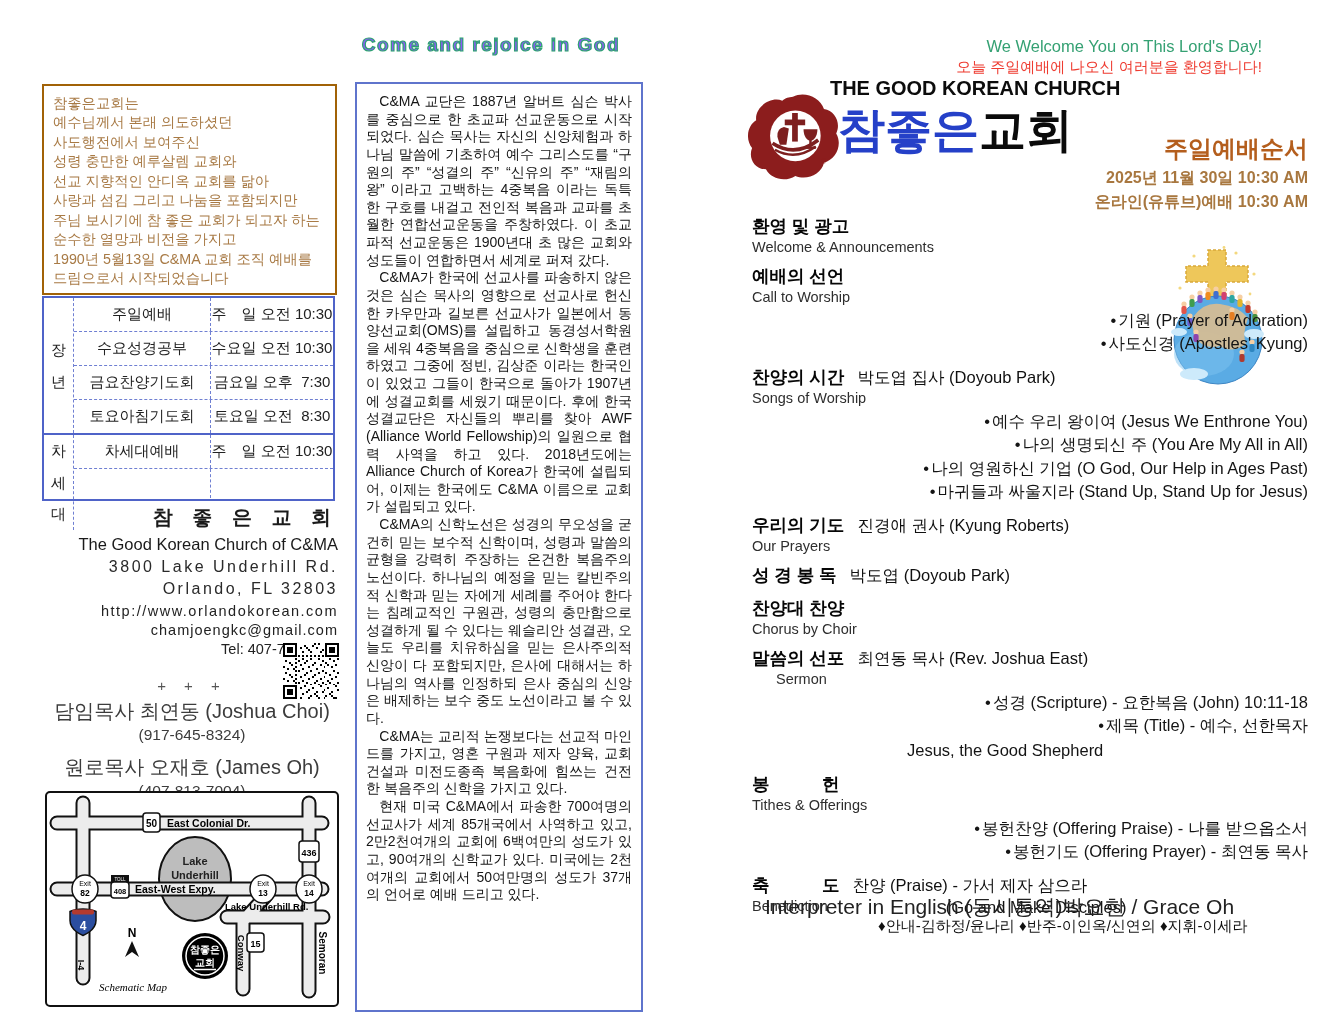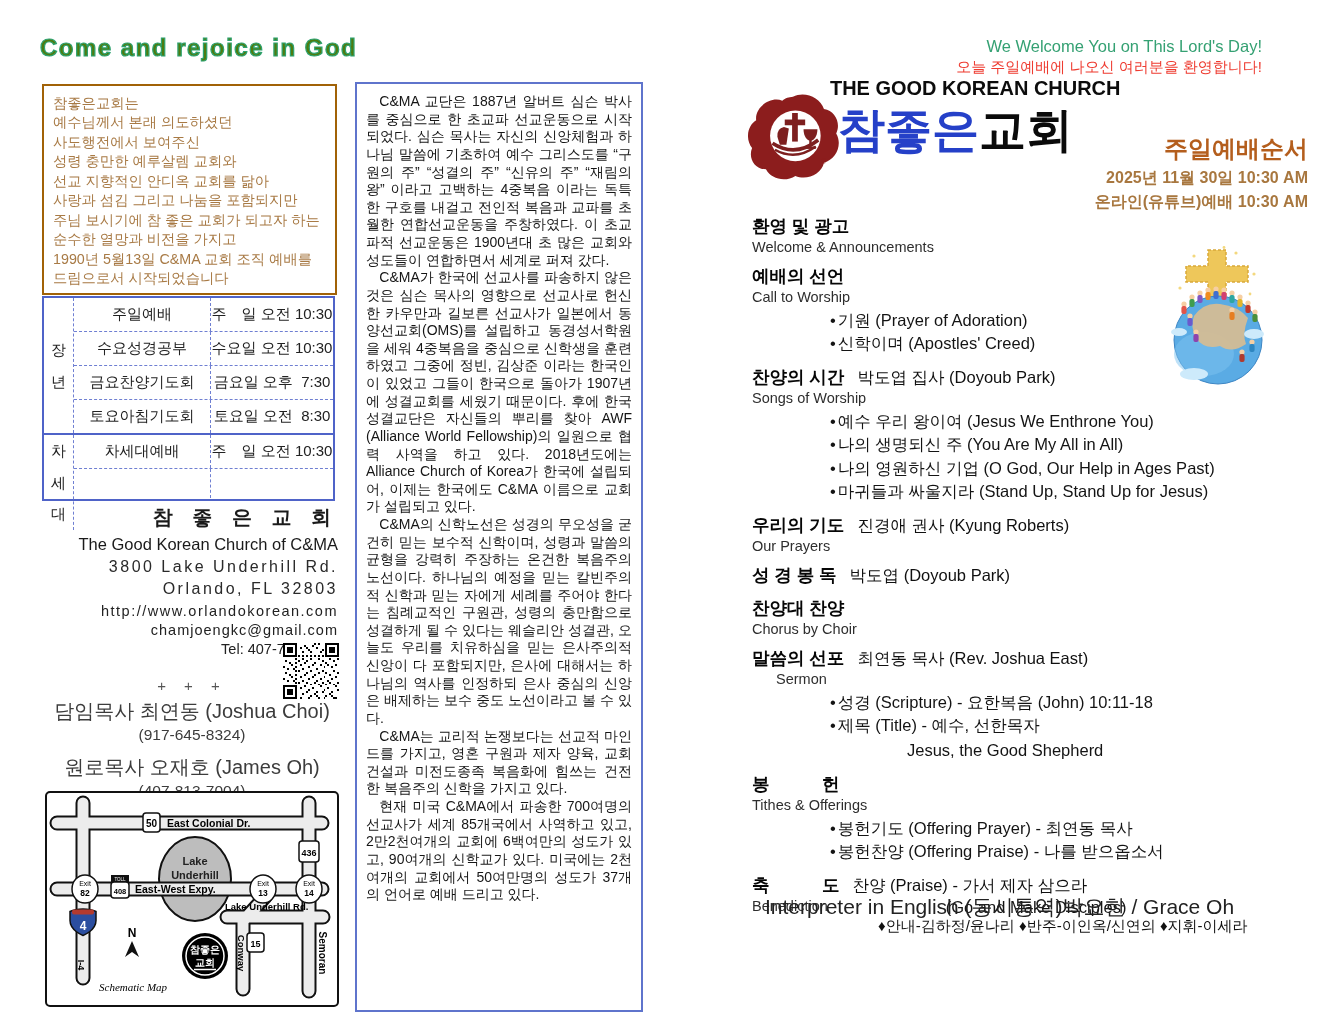--- a/index.html
+++ b/index.html
@@ -4,23 +4,23 @@
 <style>
   html,body{margin:0;padding:0;}
   body{
     width:1320px;height:1020px;position:relative;background:#ffffff;
     font-family:"Liberation Sans", sans-serif;color:#111;overflow:hidden;
   }
   .abs{position:absolute;}
 
   
   .motto{
-    left:40px;top:34px;width:580px;text-align:left;
-    font-size:24px;font-weight:bold;letter-spacing:1.5px;
-    color:#4d7c0f;-webkit-text-stroke:1.2px #2da270;
+    left:40px;top:34px;width:580px;text-align:right;
+    font-size:19px;font-weight:bold;letter-spacing:1.5px;
+    color:#8b5cf6;-webkit-text-stroke:1.2px #2da270;
   }
   .intro-box{
     left:42px;top:84px;width:274px;height:193px;
     border:2px solid #a16207;padding:8px 8px 6px 9px;
     color:#a87a45;font-size:14.3px;line-height:1.36;
   }
   .intro-box div{white-space:nowrap;}
 
   .schedule{
     left:42px;top:296px;width:289px;height:201px;
@@ -88,21 +88,21 @@
   .order-title{font-size:24px;font-weight:bold;color:#b45e1d;}
   .order-date{font-size:16px;font-weight:bold;color:#a8773f;line-height:1.3;margin-top:3px;}
 
   .worship{left:752px;top:214px;width:556px;}
   .item{margin-bottom:9px;}
   .item-head{font-size:17.5px;font-weight:bold;color:#060606;}
   .person{font-weight:normal;font-size:16.5px;margin-left:13px;color:#101010;}
   .item-en{font-size:14.5px;color:#2e2e2e;margin-top:1px;}
   .item-en.indent{margin-left:24px;}
   .bullets{margin:4px 0 2px 78px;padding:0;list-style:none;}
-  .bullets li{font-size:16.5px;color:#141414;line-height:1.42;}
+  .bullets li{font-size:16.5px;color:#141414;line-height:1.42;text-align:right;}
   .bullets li::before{content:"•";margin-right:2px;}
   .extra-line{font-size:16.5px;margin-left:155px;line-height:1.42;color:#141414;}
   .bene-row{display:flex;}
   .bene-extra{font-size:16.5px;margin-left:118px;color:#141414;margin-top:1px;}
 
   .globe{left:1162px;top:246px;width:112px;height:142px;}
 
   .interpreter{left:765px;top:893px;font-size:21px;color:#222;}
   .staff{left:878px;top:917px;font-size:15px;color:#111;}
 </style>
@@ -397,21 +397,21 @@
   <div class="item">
     <div class="item-head">환영 및 광고</div>
     <div class="item-en">Welcome &amp; Announcements</div>
   </div>
 
   <div class="item">
     <div class="item-head">예배의 선언</div>
     <div class="item-en">Call to Worship</div>
     <ul class="bullets">
       <li>기원 (Prayer of Adoration)</li>
-      <li>신학이며 (Apostles' Creed)</li>
+      <li>사도신경 (Apostles' Kyung)</li>
     </ul>
   </div>
 
   <div class="item">
     <div class="item-head"><span>찬양의 시간</span><span class="person">박도엽 집사 (Doyoub Park)</span></div>
     <div class="item-en">Songs of Worship</div>
     <ul class="bullets">
       <li>예수 우리 왕이여 (Jesus We Enthrone You)</li>
       <li>나의 생명되신 주 (You Are My All in All)</li>
       <li>나의 영원하신 기업 (O God, Our Help in Ages Past)</li>
@@ -440,22 +440,22 @@
       <li>성경 (Scripture) - 요한복음 (John) 10:11-18</li>
       <li>제목 (Title) - 예수, 선한목자</li>
     </ul>
     <div class="extra-line">Jesus, the Good Shepherd</div>
   </div>
 
   <div class="item">
     <div class="item-head">봉　　　헌</div>
     <div class="item-en">Tithes &amp; Offerings</div>
     <ul class="bullets">
+      <li>봉헌찬양 (Offering Praise) - 나를 받으옵소서</li>
       <li>봉헌기도 (Offering Prayer) - 최연동 목사</li>
-      <li>봉헌찬양 (Offering Praise) - 나를 받으옵소서</li>
     </ul>
   </div>
 
   <div class="item">
     <div class="item-head"><span>축　　　도</span><span class="person">찬양 (Praise) - 가서 제자 삼으라</span></div>
     <div class="bene-row">
       <div class="item-en">Benediction</div>
       <div class="bene-extra">(Go and Make Disciples)</div>
     </div>
   </div>

